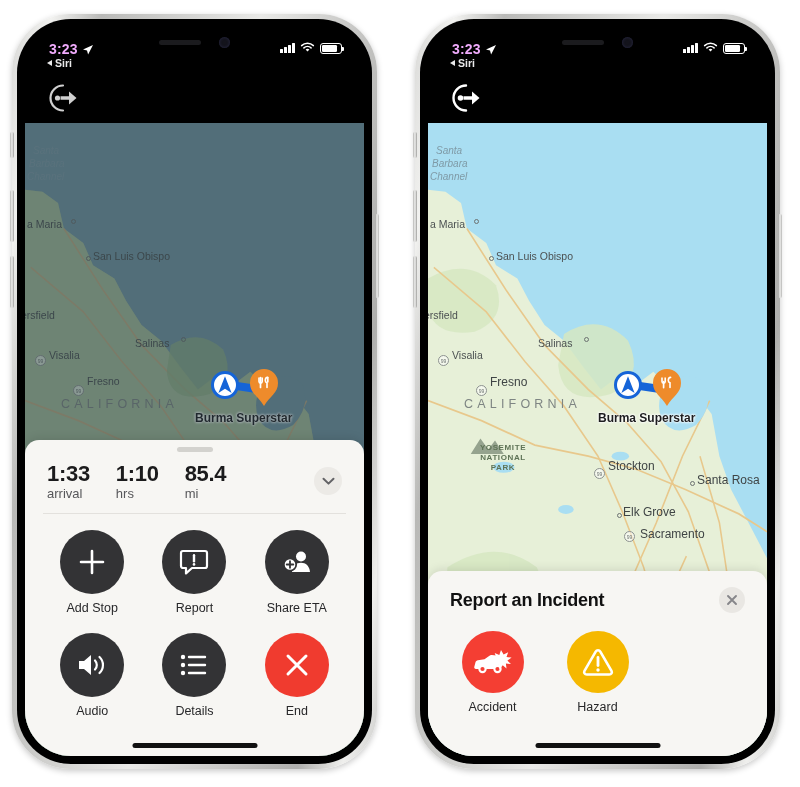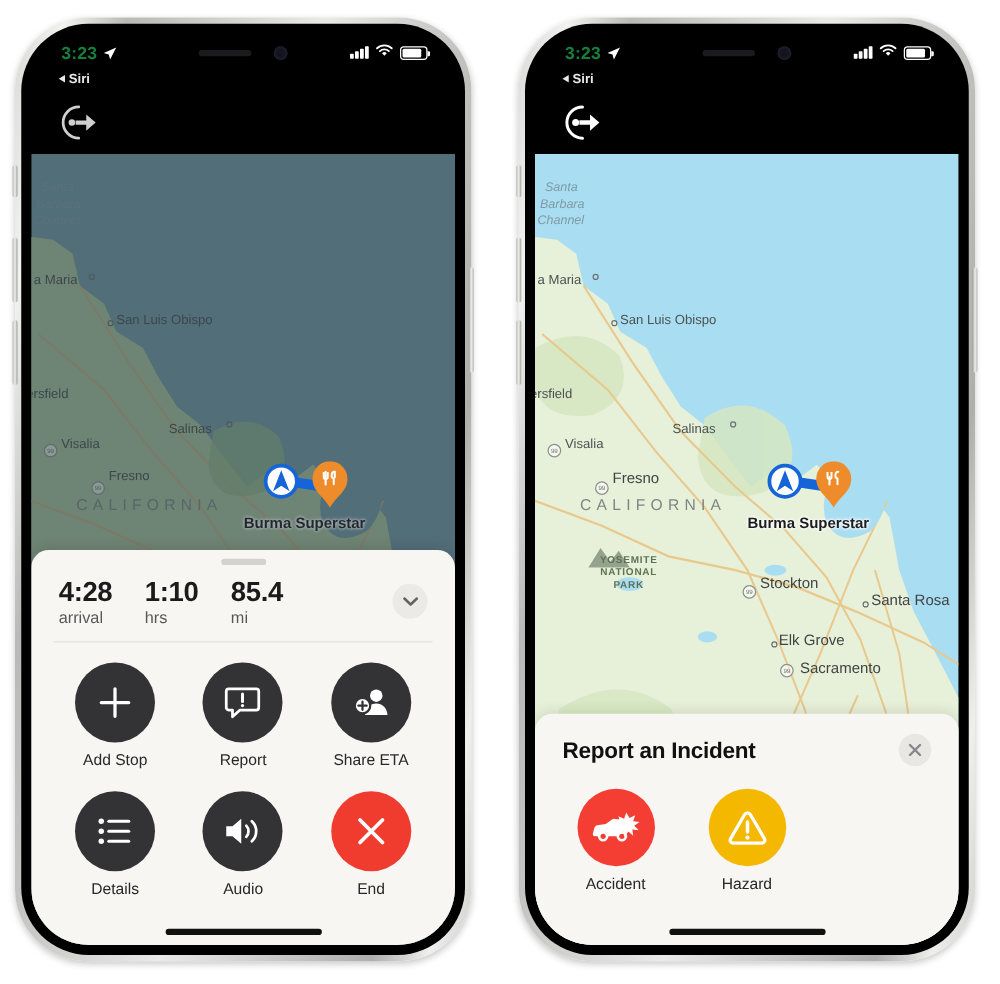--- a/index.html
+++ b/index.html
@@ -48,22 +48,22 @@
     width: 156px; height: 30px; background: #000;
     border-bottom-left-radius: 20px; border-bottom-right-radius: 20px;
     z-index: 40; display: flex; align-items: center; justify-content: center; gap: 18px;
   }
   .speaker { width: 42px; height: 5px; border-radius: 3px; background: #1b1b1e; }
   .frontcam { width: 11px; height: 11px; border-radius: 50%; background: #14141c;
               box-shadow: inset 0 0 3px #2c2c4a; }
 
   .statusbar {
     position: absolute; top: 0; left: 0; right: 0; height: 30px;
-    display: flex; align-items: center; justify-content: space-between;
-    padding: 0 22px 0 24px; color: #15803d; z-index: 35;
+    display: flex; align-items: flex-end; justify-content: space-between;
+    padding: 0 22px 0 24px; color: #f0abfc; z-index: 35;
   }
   .sb-left { display: flex; align-items: center; gap: 4px; font-size: 14px; font-weight: 700; letter-spacing: .2px; }
   .nav-arrow-glyph { display: inline-block; width: 12px; height: 12px; }
   .sb-right { display: flex; align-items: center; gap: 5px; }
   .bars { display: flex; align-items: flex-end; gap: 1.5px; height: 10px; }
   .bars i { width: 2.6px; background: #fff; border-radius: .6px; display: block; }
   .bars i:nth-child(1){height:4px} .bars i:nth-child(2){height:6px}
   .bars i:nth-child(3){height:8px} .bars i:nth-child(4){height:10px;background:#fff}
   .battery { width: 22px; height: 11px; border: 1.3px solid #fff; border-radius: 3px; position: relative; padding: 1px; }
   .battery::after { content:""; position:absolute; right:-3px; top:3px; width:1.8px; height:4px; background:#fff; border-radius:0 1px 1px 0; }
@@ -276,21 +276,21 @@
           </span>
           <span class="mlabel dest" style="left:170px; top:288px;">Burma Superstar</span>
 
           <div class="map-dim"></div>
         </div>
 
         <div class="sheet">
           <div class="grabber"></div>
           <div class="eta-row">
             <div class="eta-item">
-              <div class="eta-val">4:28</div>
+              <div class="eta-val">1:33</div>
               <div class="eta-lab">arrival</div>
             </div>
             <div class="eta-item">
               <div class="eta-val">1:10</div>
               <div class="eta-lab">hrs</div>
             </div>
             <div class="eta-item">
               <div class="eta-val">85.4</div>
               <div class="eta-lab">mi</div>
             </div>
@@ -326,49 +326,49 @@
             <div class="cell">
               <div class="circ">
                 <svg width="32" height="30" viewBox="0 0 32 30">
                   <circle cx="20" cy="9.5" r="5" fill="#fff"></circle>
                   <path d="M11 25c.6-6 4.2-9.2 9-9.2s8.4 3.2 9 9.2z" fill="#fff"></path>
                   <circle cx="9" cy="17.5" r="6.2" fill="#fff" stroke="#333335" stroke-width="1.8"></circle>
                   <path d="M9 14.2v6.6M5.7 17.5h6.6" stroke="#333335" stroke-width="1.8" stroke-linecap="round"></path>
                 </svg>
               </div>
               <div class="cell-lab">Share ETA</div>
+            </div>
+
+            <div class="cell" style="margin-top:14px">
+              <div class="circ">
+                <svg width="32" height="26" viewBox="0 0 32 26">
+                  <path d="M3 9h5l7-6v20l-7-6H3z" fill="#fff"></path>
+                  <path d="M19 8.5a6.5 6.5 0 0 1 0 9" stroke="#fff" stroke-width="2.2" fill="none" stroke-linecap="round"></path>
+                  <path d="M23.5 5a11 11 0 0 1 0 16" stroke="#fff" stroke-width="2.2" fill="none" stroke-linecap="round"></path>
+                </svg>
+              </div>
+              <div class="cell-lab">Audio</div>
             </div>
 
             <div class="cell" style="margin-top:14px">
               <div class="circ">
                 <svg width="30" height="24" viewBox="0 0 30 24">
                   <g fill="#fff">
                       <circle cx="4" cy="4" r="2.2"></circle>
                       <circle cx="4" cy="12" r="2.2"></circle>
                       <circle cx="4" cy="20" r="2.2"></circle>
                     </g>
                   <g stroke="#fff" stroke-width="2.4" stroke-linecap="round">
                     <path d="M10 4h16"></path>
                       <path d="M10 12h16"></path>
                       <path d="M10 20h16"></path>
                   </g>
                 </svg>
               </div>
               <div class="cell-lab">Details</div>
-            </div>
-
-            <div class="cell" style="margin-top:14px">
-              <div class="circ">
-                <svg width="32" height="26" viewBox="0 0 32 26">
-                  <path d="M3 9h5l7-6v20l-7-6H3z" fill="#fff"></path>
-                  <path d="M19 8.5a6.5 6.5 0 0 1 0 9" stroke="#fff" stroke-width="2.2" fill="none" stroke-linecap="round"></path>
-                  <path d="M23.5 5a11 11 0 0 1 0 16" stroke="#fff" stroke-width="2.2" fill="none" stroke-linecap="round"></path>
-                </svg>
-              </div>
-              <div class="cell-lab">Audio</div>
             </div>
 
             <div class="cell" style="margin-top:14px">
               <div class="circ red">
                 <svg width="28" height="28" viewBox="0 0 28 28">
                   <path d="M5 5l18 18M23 5L5 23" stroke="#fff" stroke-width="3" stroke-linecap="round"></path>
                 </svg>
               </div>
               <div class="cell-lab">End</div>
             </div>

